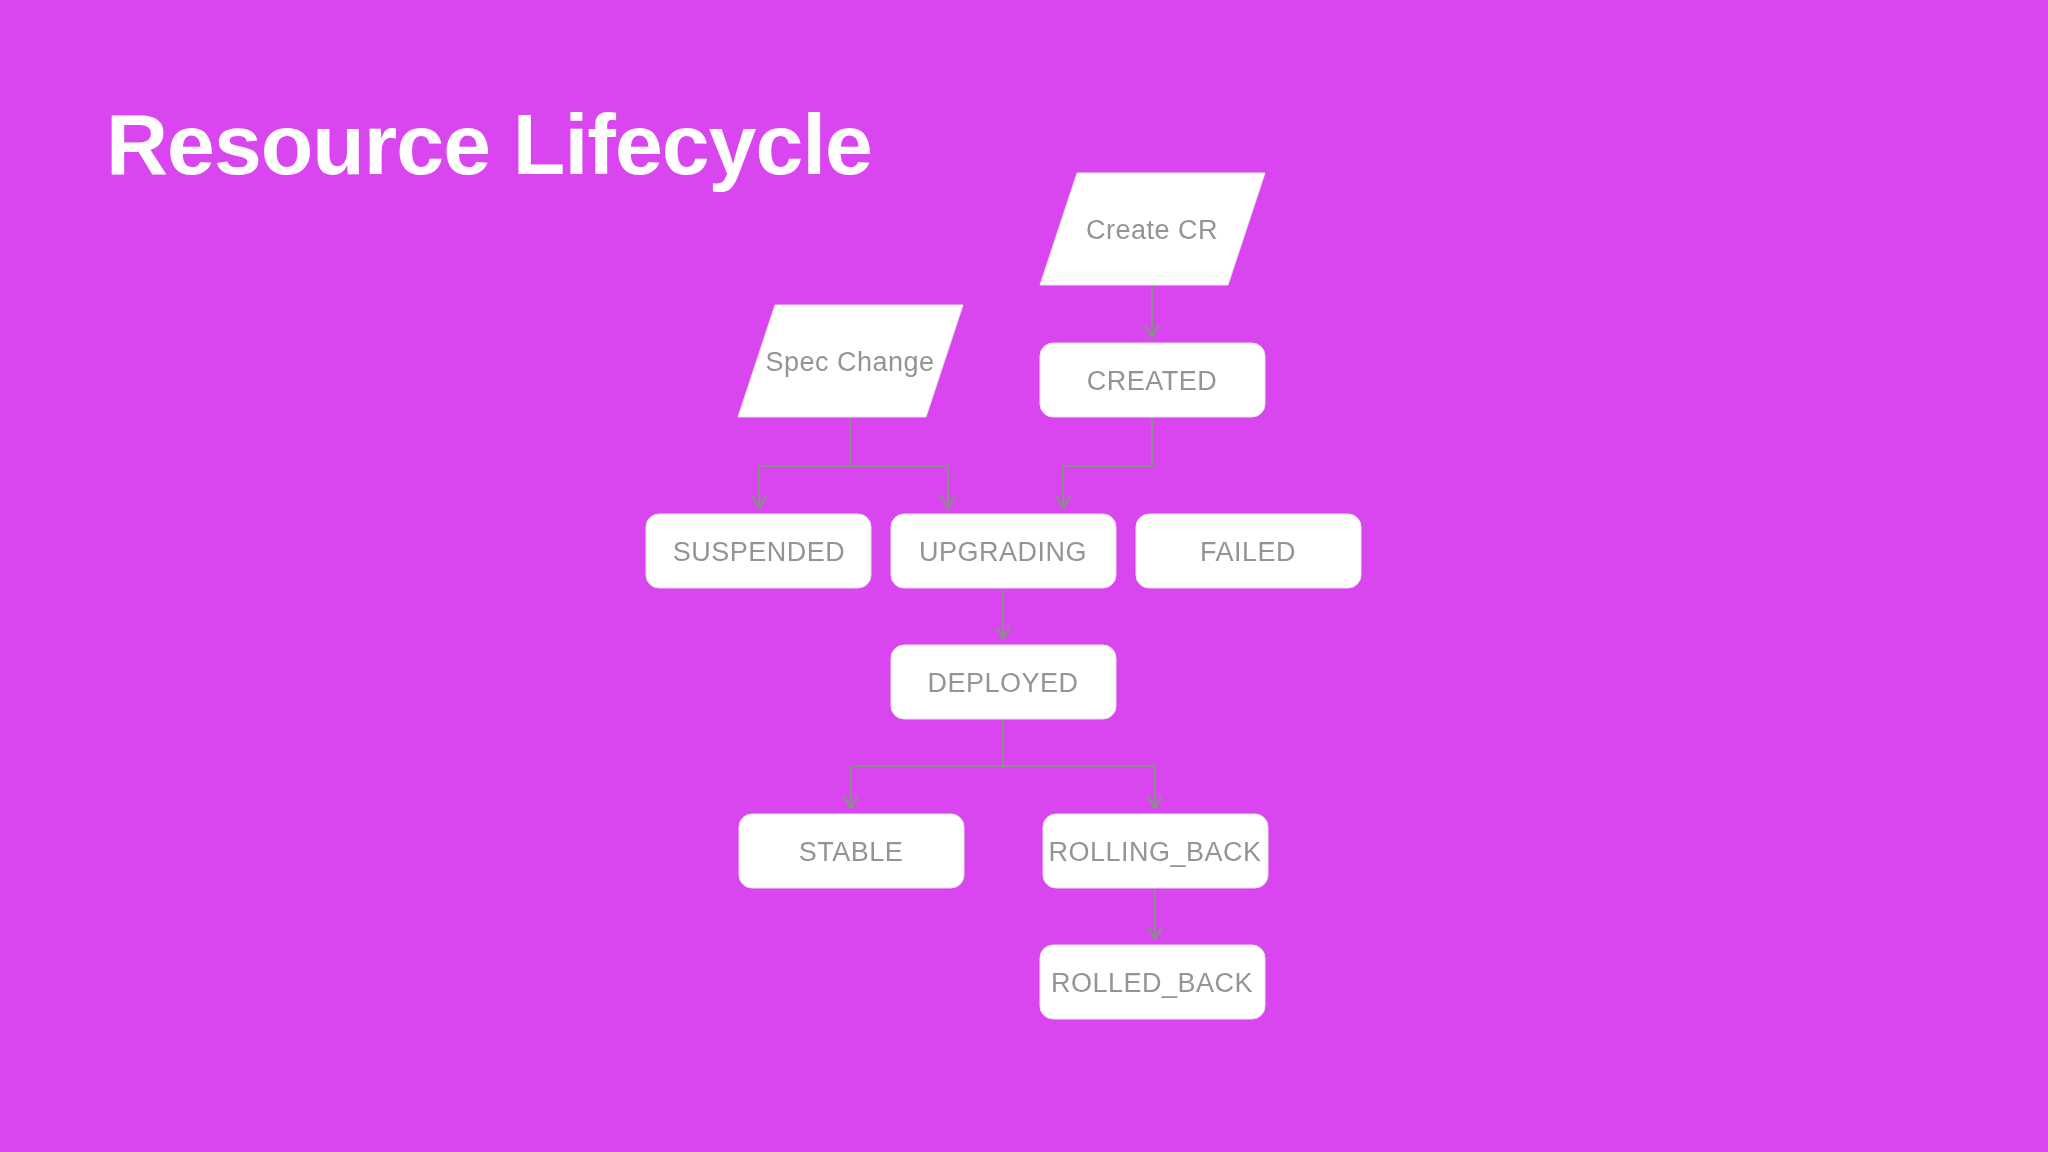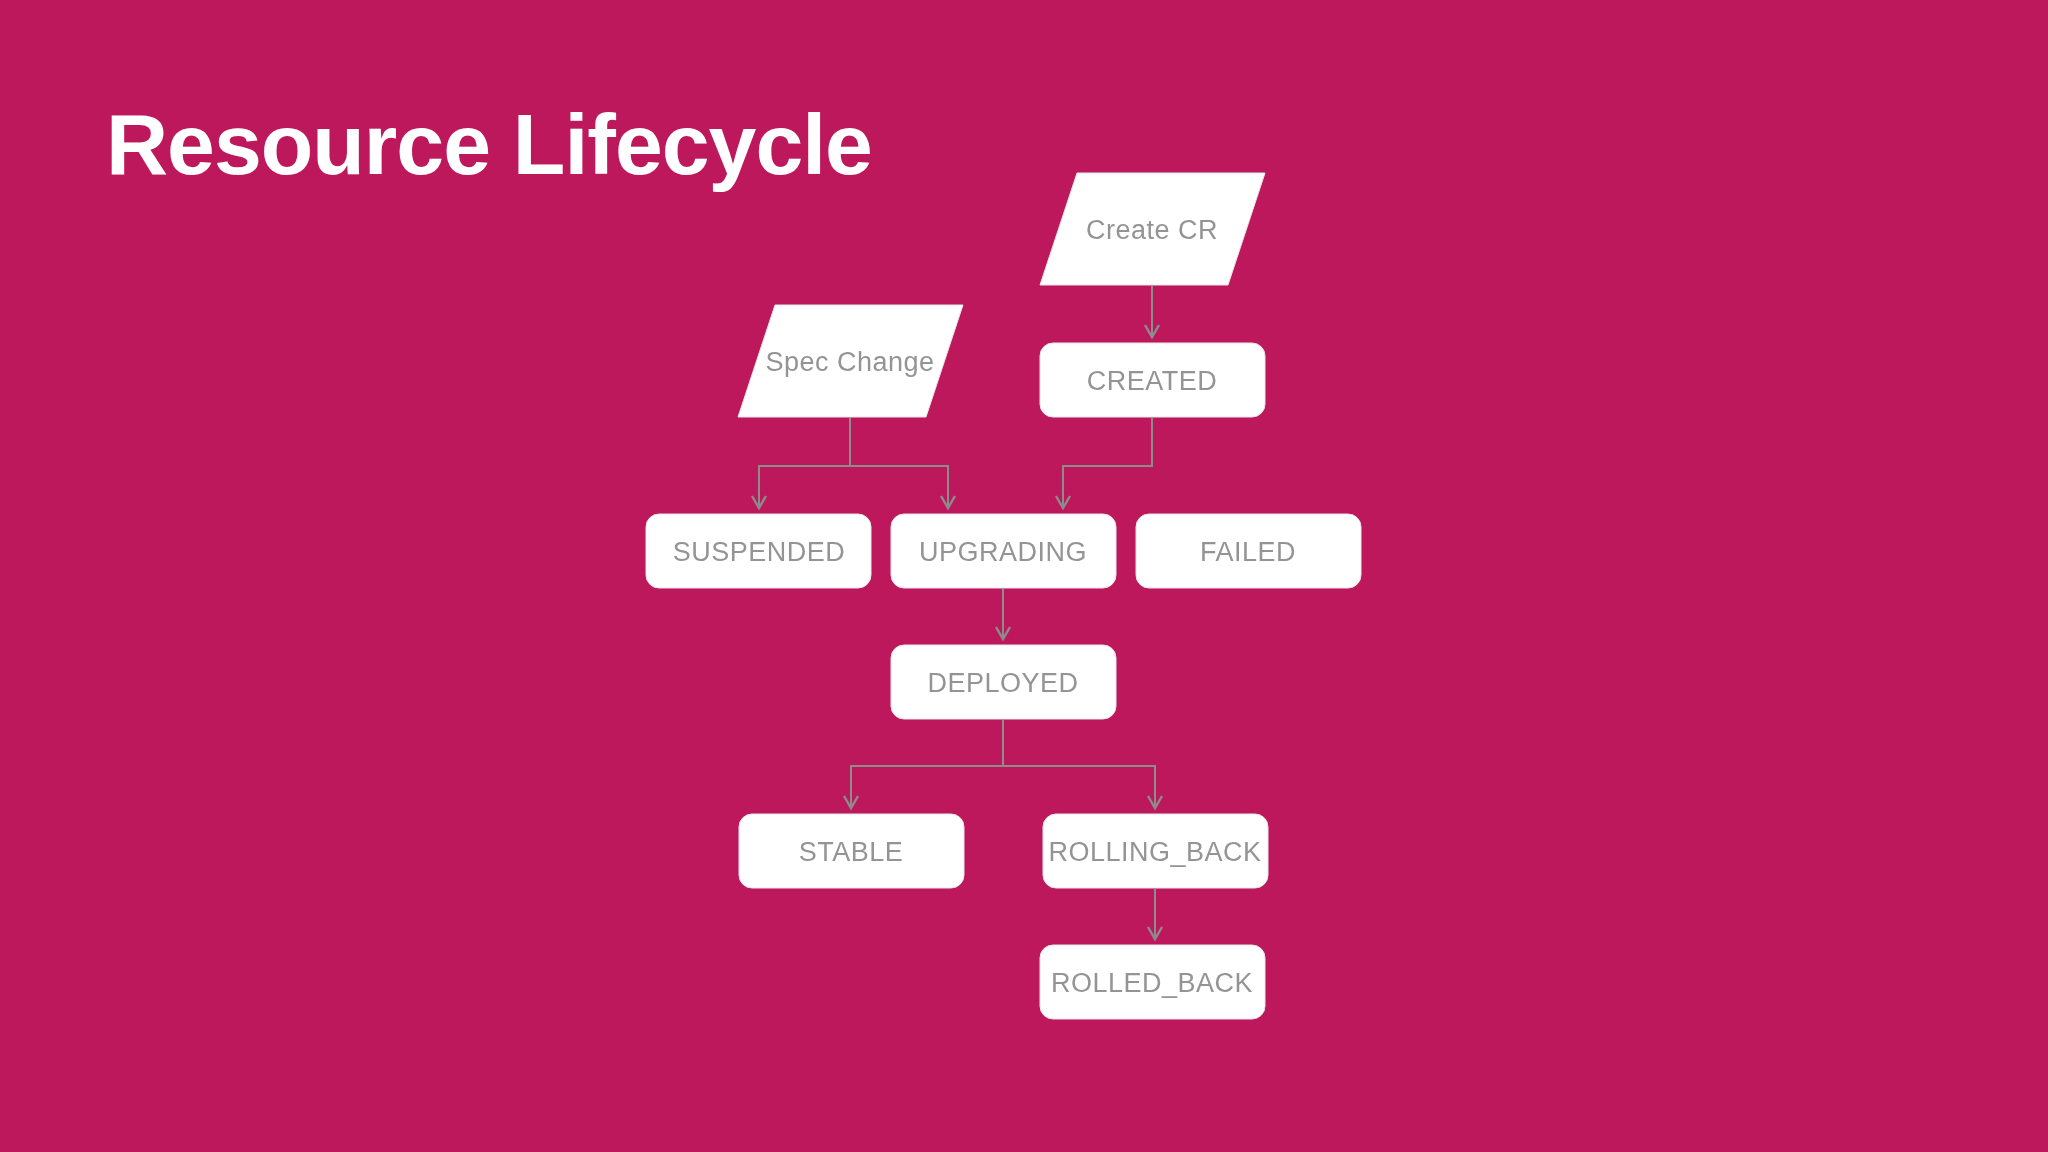--- a/index.html
+++ b/index.html
@@ -4,21 +4,21 @@
 <style>
   html, body {
     margin: 0;
     padding: 0;
     background: #000000;
   }
   .slide {
     position: relative;
     width: 2048px;
     height: 1152px;
-    background: #be185d;
+    background: #d946ef;
     overflow: hidden;
     font-family: "Liberation Sans", sans-serif;
   }
   svg { display: block; }
   .title-text {
     fill: #ffffff;
     font-family: "Liberation Sans", sans-serif;
     font-size: 86px;
     font-weight: 700;
     letter-spacing: -1px;

